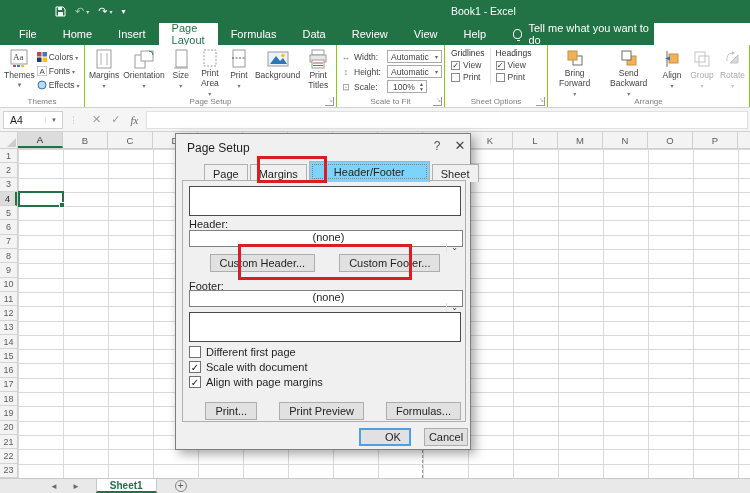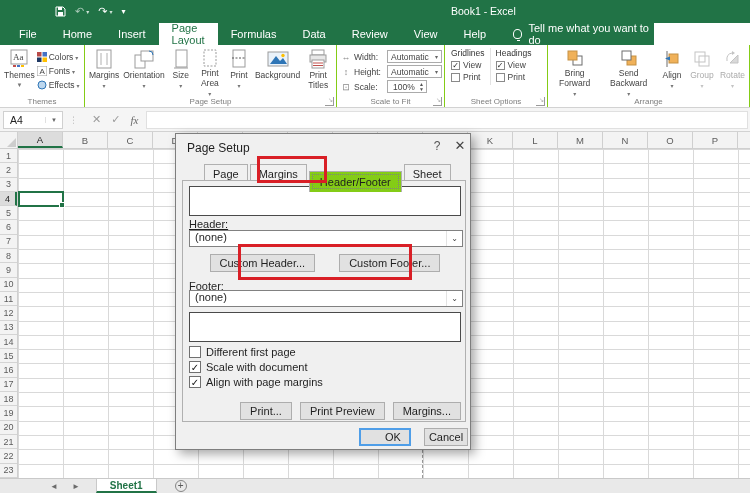--- a/index.html
+++ b/index.html
@@ -107,46 +107,46 @@
 
   
   .dialog { position:absolute; left:175px; top:133px; width:296px; height:317px; background:#f0f0f0;
     border:1px solid #7e7e7e; box-shadow:4px 4px 10px rgba(0,0,0,.35); z-index:10; font-size:11px; color:#1f1f1f; }
   .dlg-title { position:absolute; left:11px; top:7px; font-size:12px; }
   .dlg-help  { position:absolute; left:253px; top:5px; width:16px; text-align:center; font-size:12px; color:#555; cursor:default; }
   .dlg-close { position:absolute; left:276px; top:4px; width:16px; text-align:center; font-size:13px; color:#444; cursor:default; }
   .dlg-tabs { position:absolute; left:8px; top:26px; display:flex; align-items:flex-end; height:21px;margin-left:20px; }
   .dtab { background:#f0f0f0; border:1px solid #b0b0b0; border-bottom:none; padding:3px 8px 2px;
     margin-right:2px; font-size:11px; position:relative; top:1px; height:18px; cursor:default; }
-  .dtab[data-active="true"] { height:21px; top:11px; z-index:3; background:#84cc16;
-    outline:1px dotted #808080; outline-offset:-4px; padding:4px 10px 2px; }
+  .dtab[data-active="true"] { height:21px; top:1px; z-index:3; background:#7dd3fc;
+    outline:1px dotted #808080; outline-offset:-4px; padding:4px 24px 2px; }
   .dlg-panel { position:absolute; left:6px; top:46px; width:284px; height:242px;
     border:1px solid #b0b0b0; background:#f0f0f0; }
   .preview { position:absolute; left:6px; background:#fff; border:1px solid #4a4a4a; width:272px; height:30px; }
   .hdr-preview { top:5px; }
   .ftr-preview { top:131px; }
-  .flabel { position:absolute; left:6px; font-size:11px;text-decoration:underline; }
+  .flabel { position:absolute; left:6px; font-size:11px; }
   .hdr-label { top:37px; }
   .ftr-label { top:99px; }
   .dcombo { position:absolute; left:6px; width:274px; height:17px; background:#fff; border:1px solid #818181;
-    display:flex; font-size:11px; padding-left:5px; cursor:default; }
+    display:flex; align-items:center; font-size:11px; padding-left:5px; cursor:default;flex-direction:column; }
   .hdr-combo { top:49px; }
   .ftr-combo { top:109px; }
   .dcombo .arrow { margin-left:auto; width:16px; text-align:center; color:#444; font-size:8px;
     border-left:1px solid #e3e3e3; align-self:stretch; display:flex; align-items:center; justify-content:center; }
   .custom-btns { position:absolute; left:0; top:73px; width:284px; display:flex; justify-content:center; gap:24px; }
   .btn { background:#e1e1e1; border:1px solid #adadad; font-size:11px; color:#1f1f1f;
     display:flex; align-items:center; justify-content:center; height:18px; padding:0 9px; cursor:default;
     font-family:"Liberation Sans", sans-serif; }
   .dlg-checks { position:absolute; left:6px; top:165px; display:flex; flex-direction:column; gap:3px; }
   .dchk { display:flex; align-items:center; gap:5px; font-size:11px; cursor:default; }
   .dcbox { width:12px; height:12px; border:1px solid #707070; background:#fff; font-size:10px;
     line-height:11px; text-align:center; color:#111; }
   .dcbox[data-checked="true"]::after { content:"✓"; }
-  .dlg-btnrow { position:absolute; left:0; top:221px; width:278px; display:flex; justify-content:flex-end; gap:8px; }
+  .dlg-btnrow { position:absolute; left:0; top:221px; width:278px; display:flex; justify-content:flex-end; gap:22px; }
   .okrow { position:absolute; left:0; top:294px; width:292px; display:flex; justify-content:flex-end; gap:13px; }
   .btn-ok { width:52px; border:2px solid var(--blue);padding-left:25px; }
   .btn-cancel { width:44px; }
   .annot { position:absolute; border:3px solid var(--red); z-index:20; pointer-events:none; }
   .annot-tab { left:81px; top:22px; width:70px; height:27px; }
   .annot-custom { left:62px; top:110px; width:174px; height:36px; }
 
   
   .sheetbar { position:absolute; left:0; top:478px; width:750px; height:15px; background:#e9e9e9;
     border-top:1px solid #c9c9c9; display:flex; align-items:stretch; font-size:10px; }
@@ -679,21 +679,21 @@
 
         <div class="dchk">
           <span class="dcbox" data-checked="true"></span>
           <span>Align with page margins</span>
         </div>
       </div>
 
     <div class="dlg-btnrow">
       <button class="btn">Print...</button>
       <button class="btn">Print Preview</button>
-      <button class="btn">Margins...</button>
+      <button class="btn">Formulas...</button>
     </div>
   </div>
 
   <div class="okrow">
     <button class="btn btn-ok">OK</button>
     <button class="btn btn-cancel">Cancel</button>
   </div>
 
   <div class="annot annot-tab"></div>
   <div class="annot annot-custom"></div>

